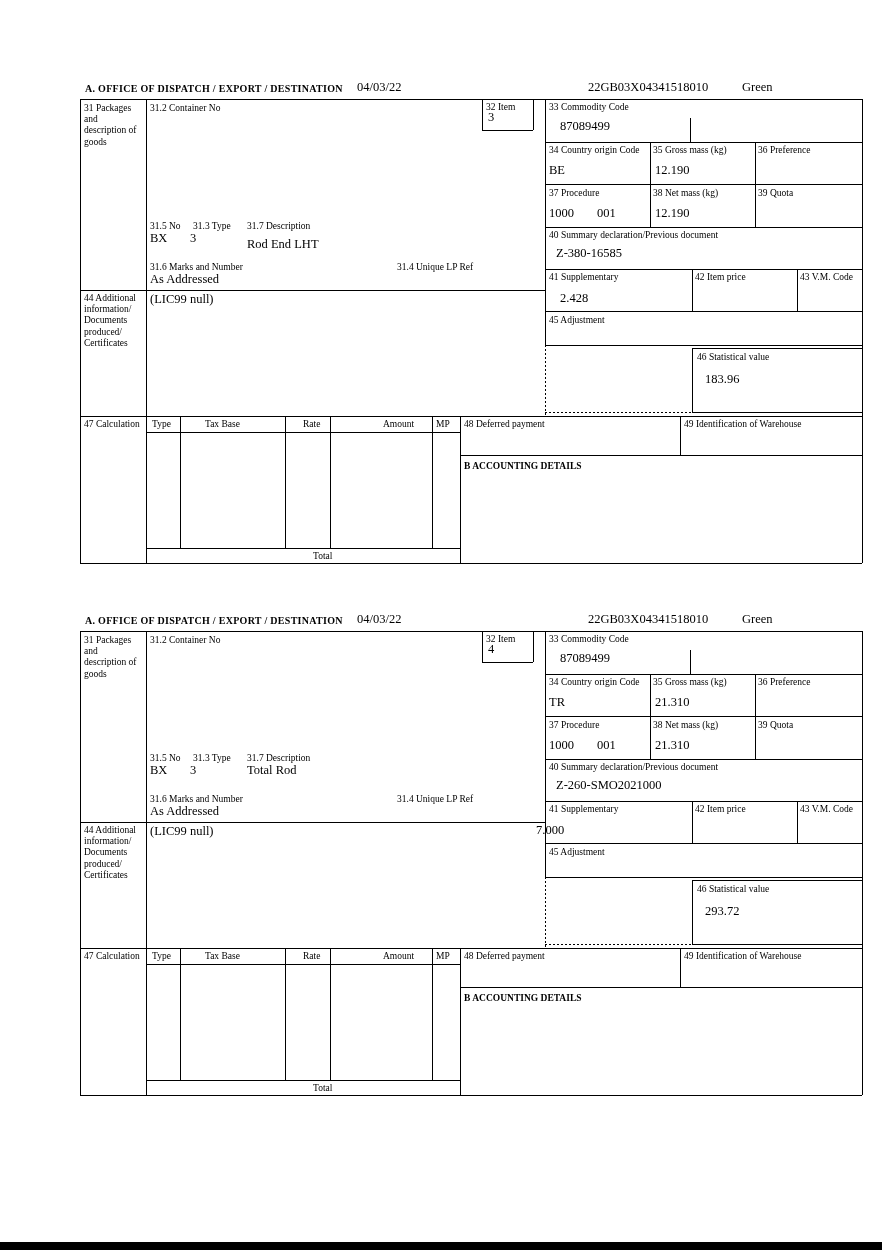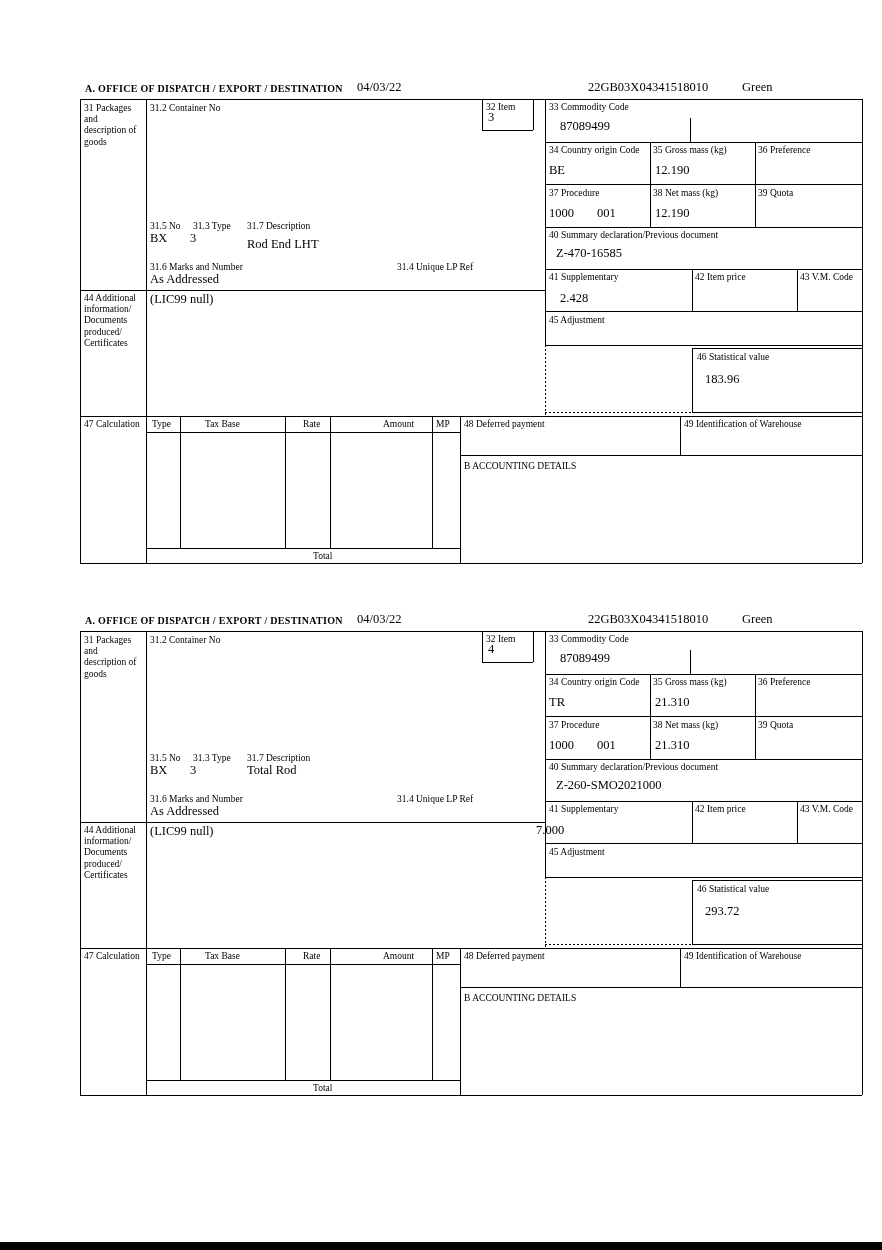--- a/index.html
+++ b/index.html
@@ -6,21 +6,21 @@
   #page {
     position:relative; width:882px; height:1250px; background:#fff;
     font-family:"Liberation Serif", serif; color:#000; overflow:hidden;
   }
   .sec { position:absolute; left:0; width:882px; height:492px; }
   .grid { position:absolute; left:0; top:0; }
   .lbl { position:absolute; font-size:9.5px; line-height:1.18; white-space:nowrap; }
   .wrap { white-space:normal; }
   .val { position:absolute; font-size:12.5px; line-height:1.1; white-space:nowrap; }
   .hdr { font-weight:bold; font-size:10px; letter-spacing:0.3px; }
-  .bold { font-weight:normal; }
+  .bold { font-weight:bold; }
   #bottom-bar { position:absolute; left:0; top:1242px; width:882px; height:8px; background:#000; }
 </style>
 </head>
 <body>
 
 <div id="page">
 
   <div class="sec" style="top:80px">
     <svg class="grid" width="882" height="492" shape-rendering="crispEdges" stroke="#000" stroke-width="1">
       <line x1="80" y1="19" x2="862" y2="19"></line>
@@ -81,21 +81,21 @@
     <span class="lbl" style="left:758px;top:65px">36 Preference</span>
 
     <span class="lbl" style="left:549px;top:108px">37 Procedure</span>
     <span class="val" style="left:549px;top:127px">1000</span>
     <span class="val" style="left:597px;top:127px">001</span>
     <span class="lbl" style="left:653px;top:108px">38 Net mass (kg)</span>
     <span class="val" style="left:655px;top:127px">12.190</span>
     <span class="lbl" style="left:758px;top:108px">39 Quota</span>
 
     <span class="lbl" style="left:549px;top:150px">40 Summary declaration/Previous document</span>
-    <span class="val" style="left:556px;top:167px">Z-470-16585</span>
+    <span class="val" style="left:556px;top:167px">Z-380-16585</span>
 
     <span class="lbl" style="left:549px;top:192px">41 Supplementary</span>
     <span class="val" style="left:560px;top:212px">2.428</span>
     <span class="lbl" style="left:695px;top:192px">42 Item price</span>
     <span class="lbl" style="left:800px;top:192px">43 V.M. Code</span>
 
     <span class="lbl" style="left:549px;top:235px">45 Adjustment</span>
     <span class="lbl" style="left:697px;top:272px">46 Statistical value</span>
     <span class="val" style="left:705px;top:293px">183.96</span>
 

